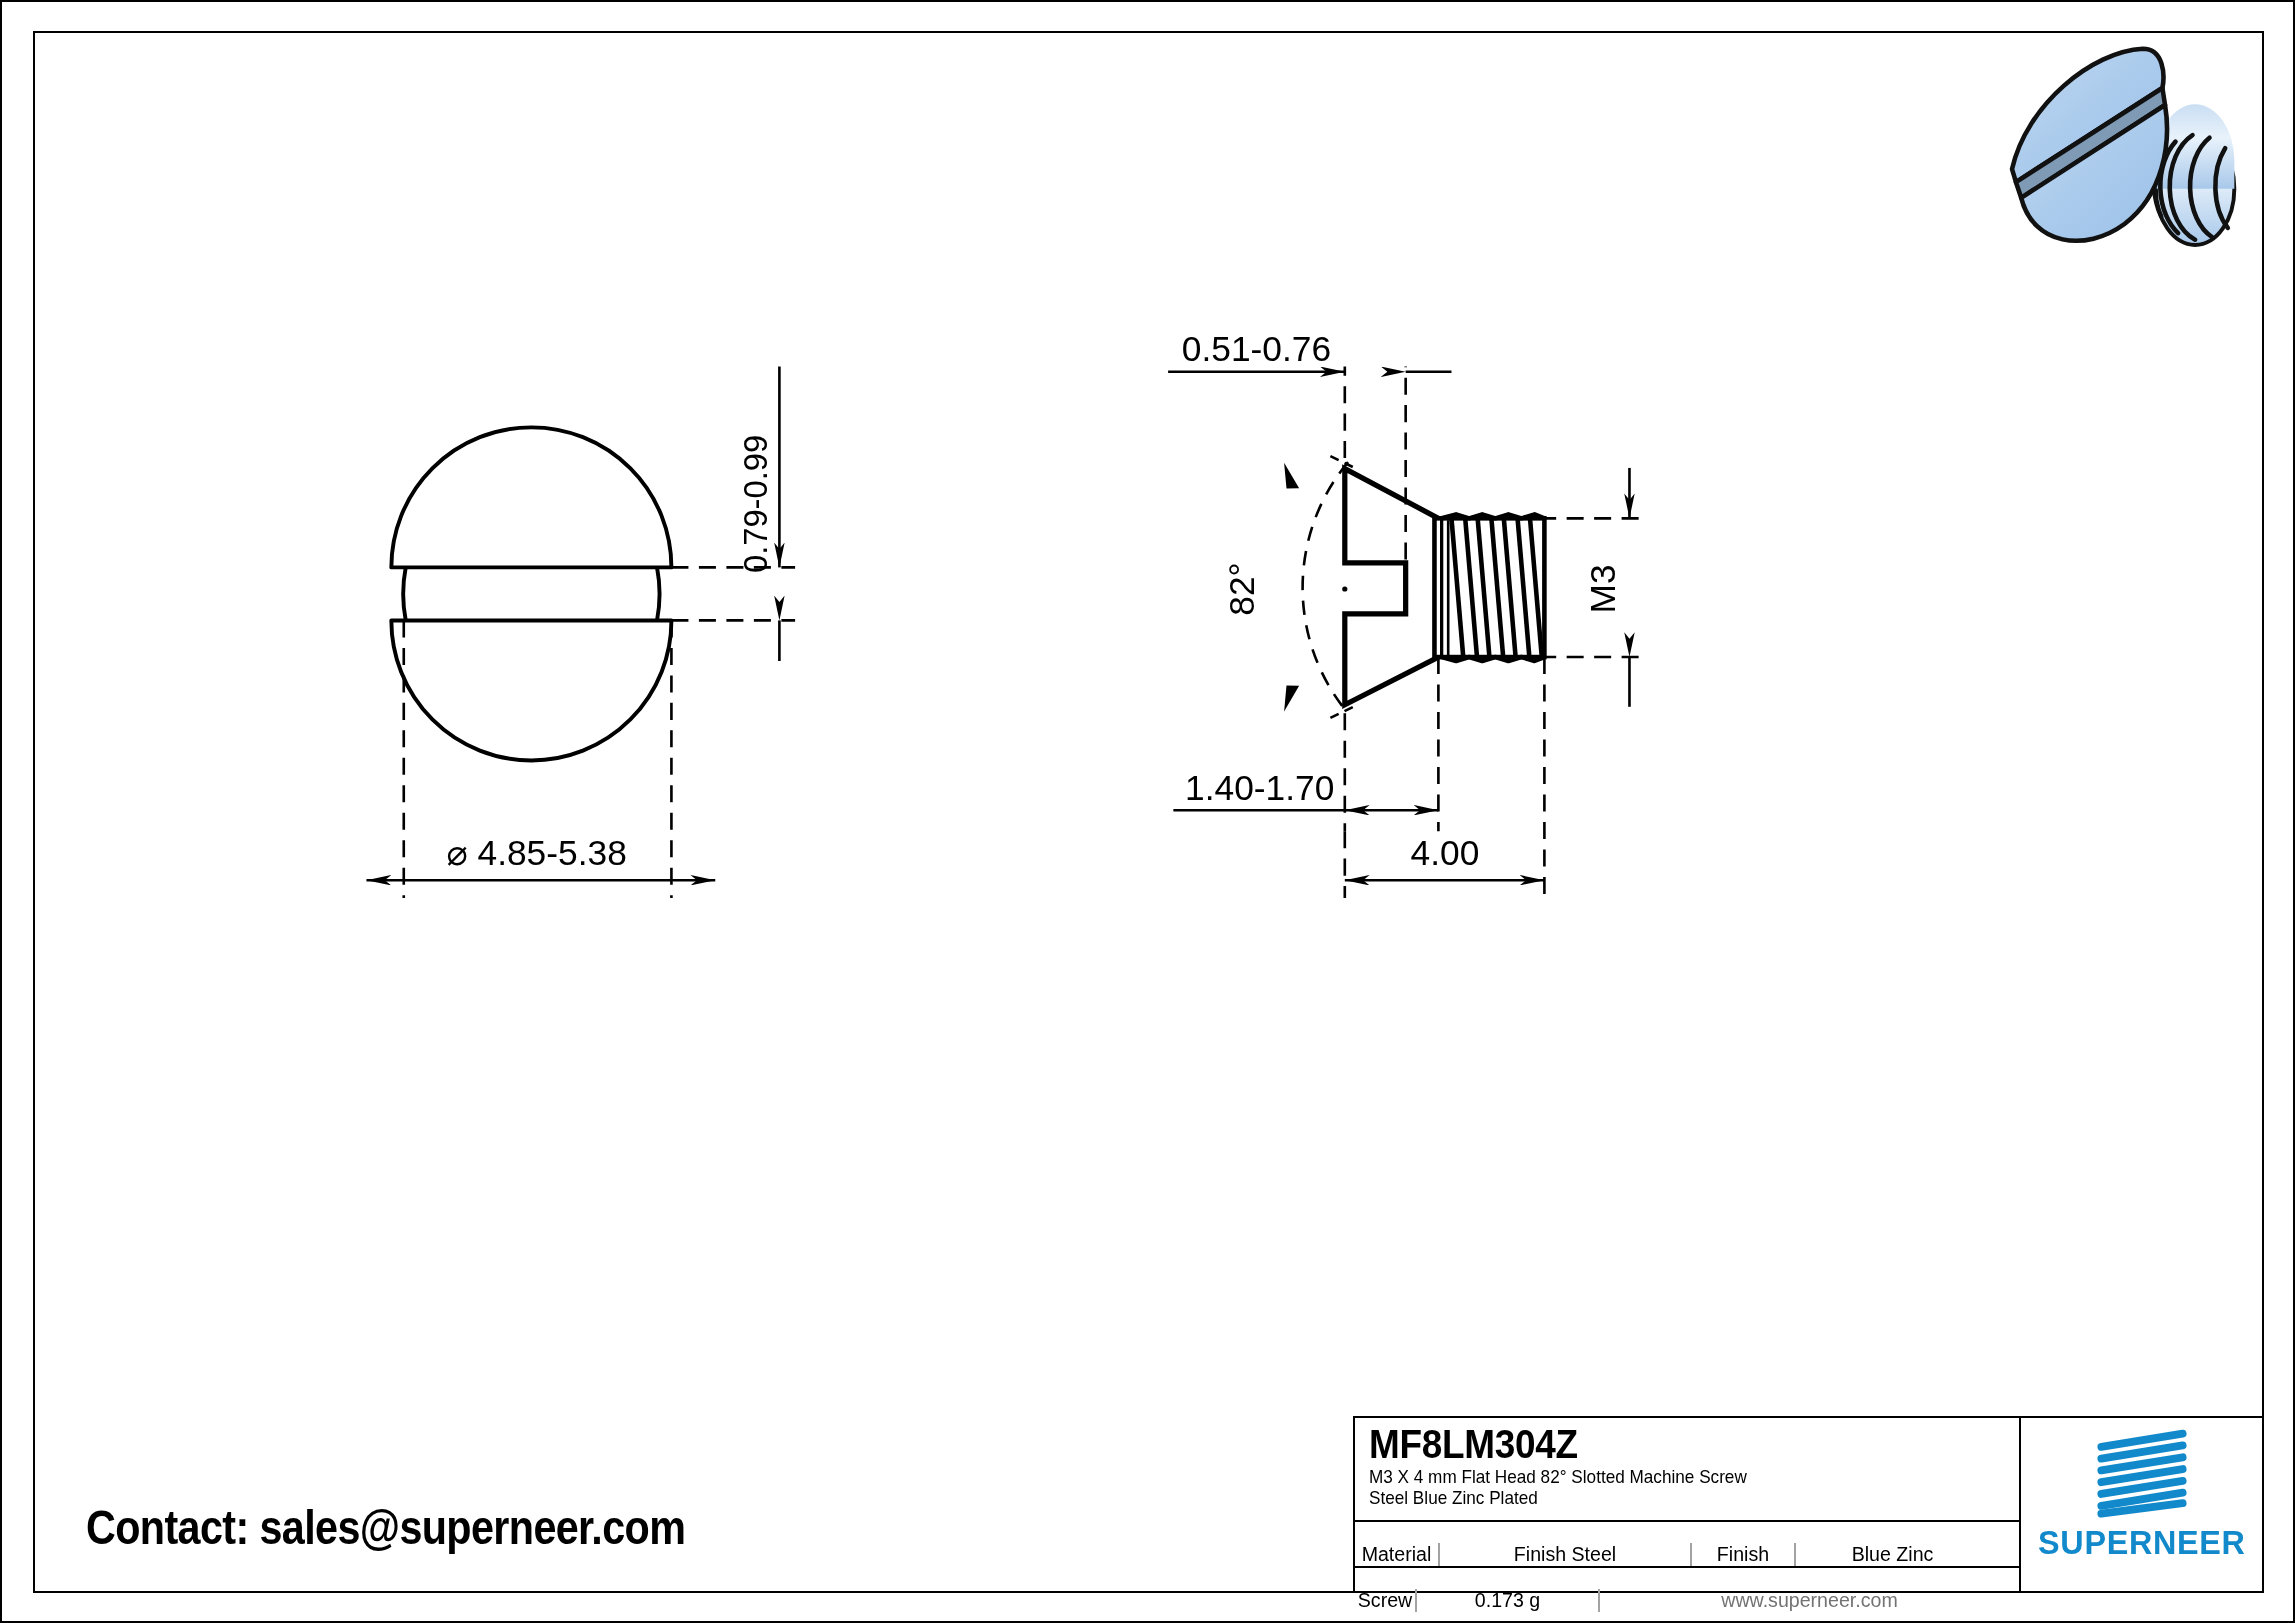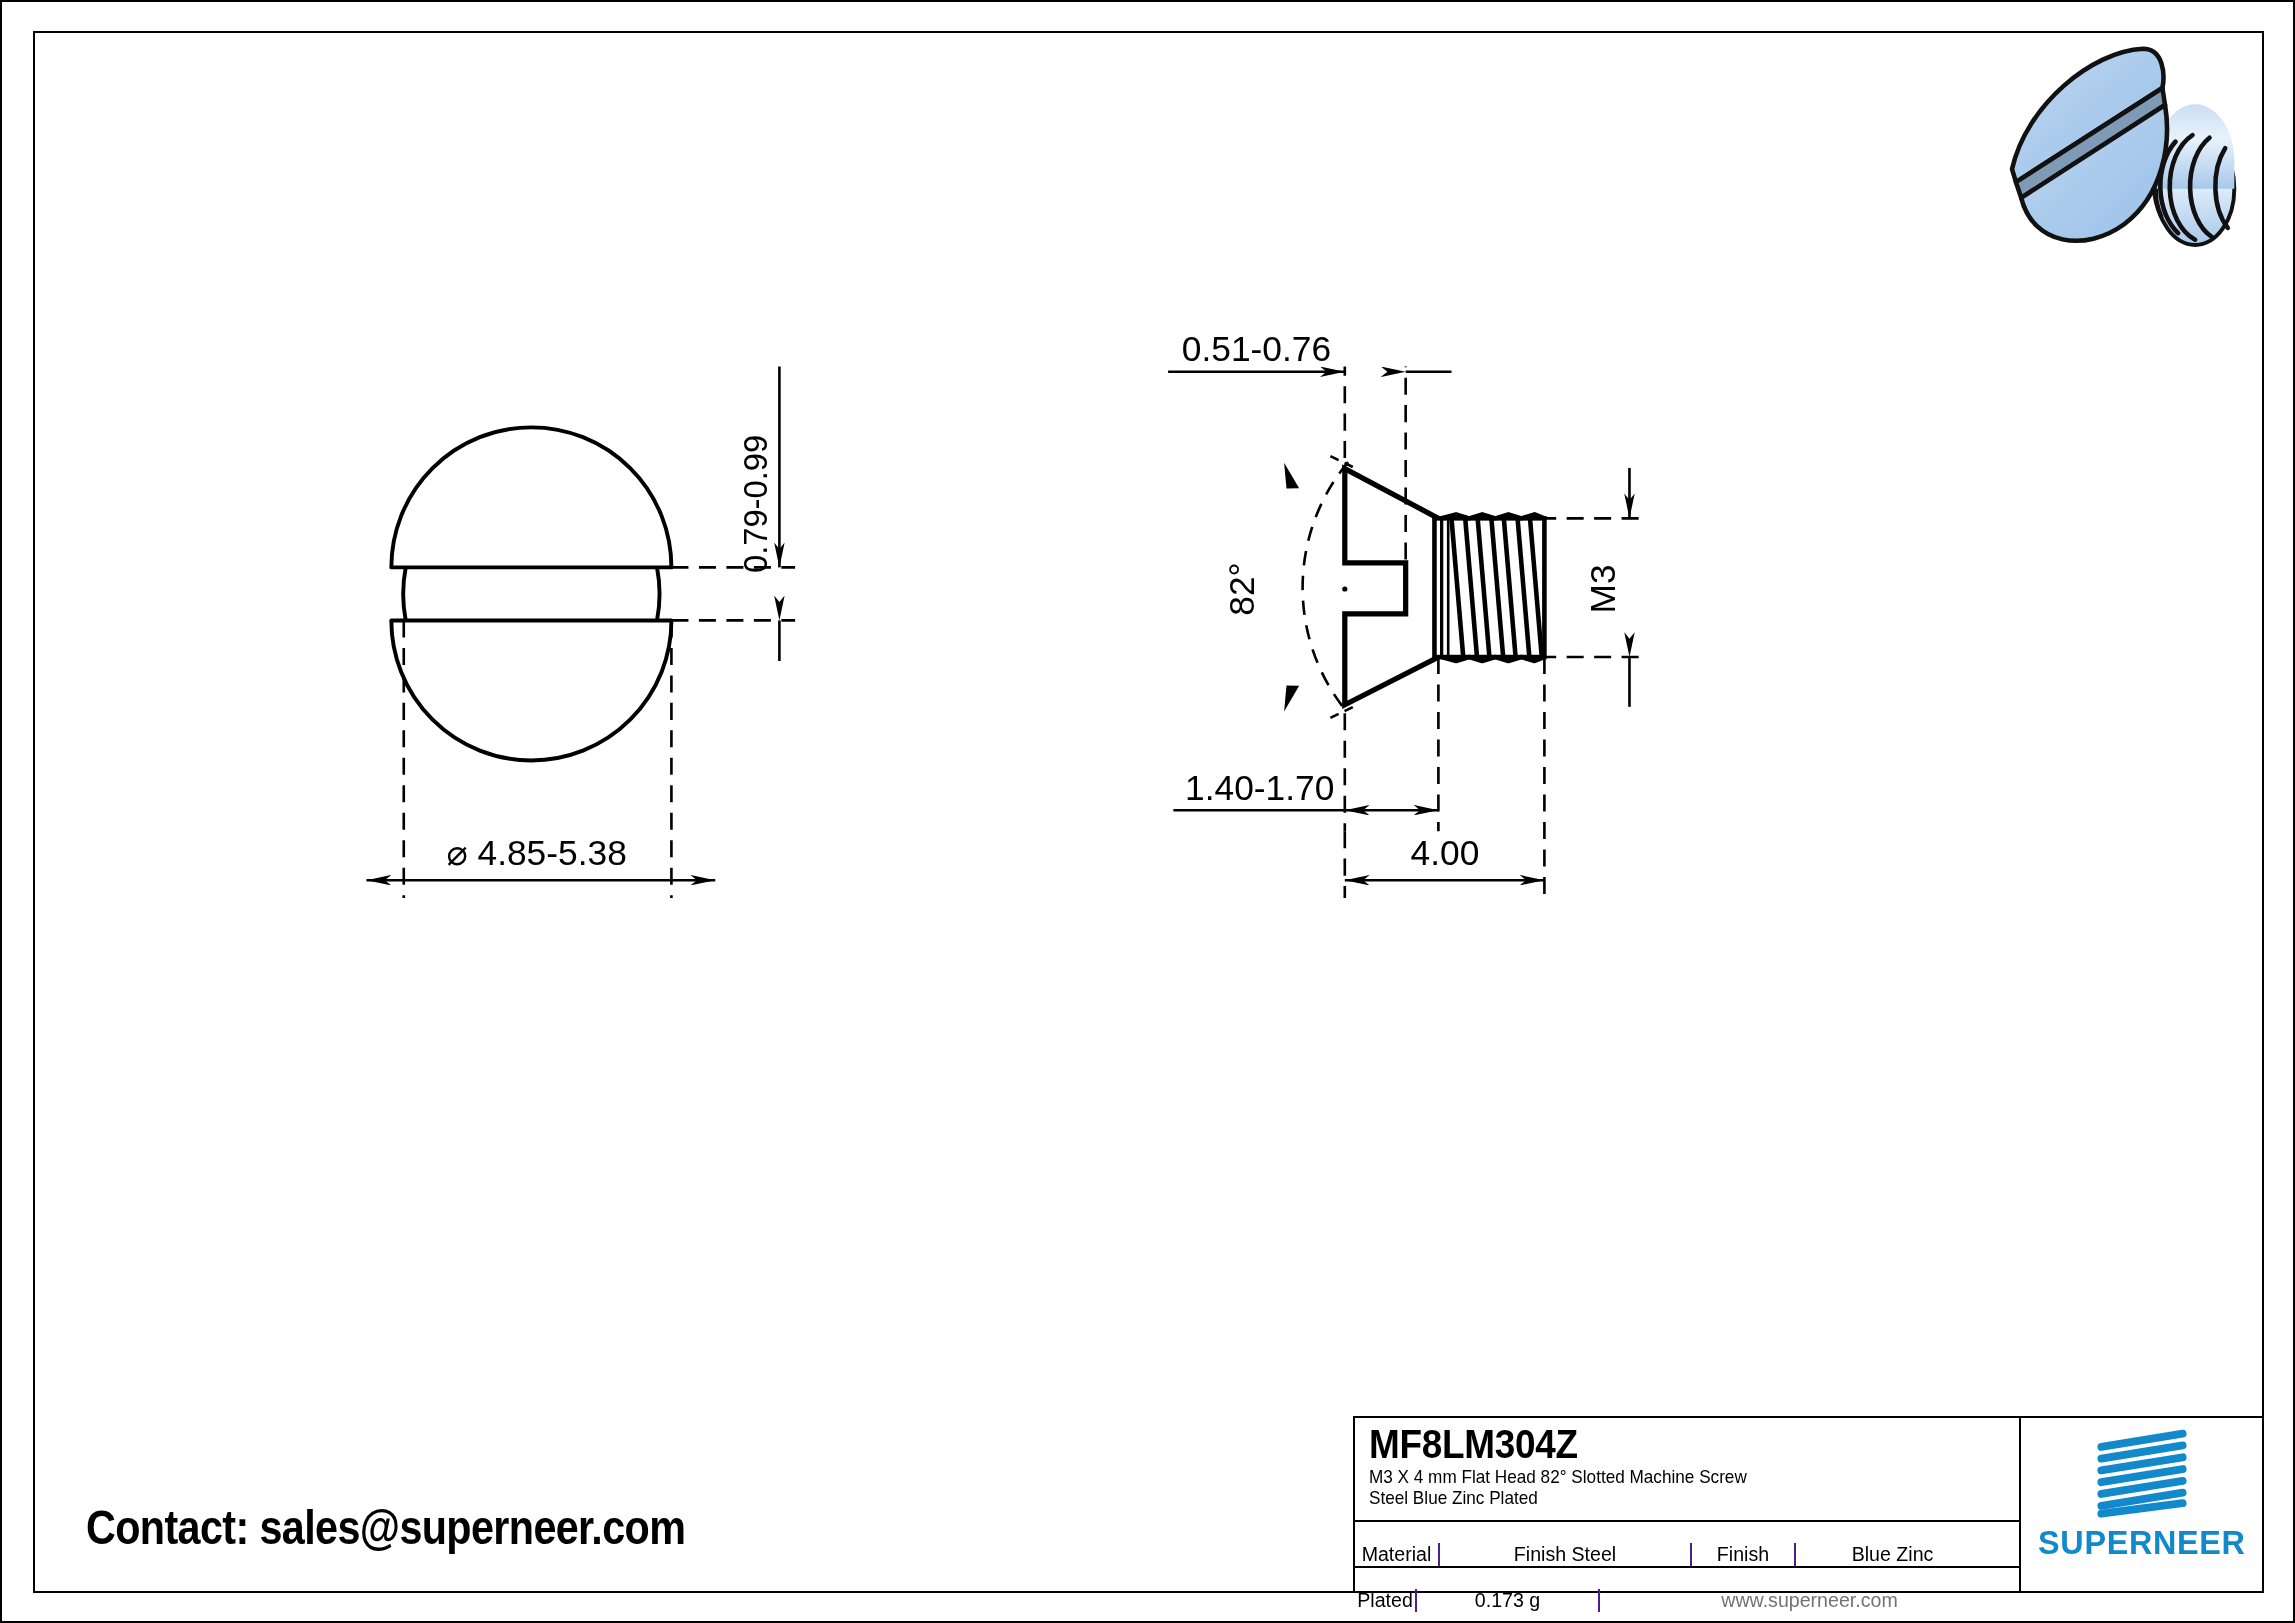--- a/index.html
+++ b/index.html
@@ -63,21 +63,21 @@
     transform:scaleX(0.97);transform-origin:left center;
   }
   .tb-row{
     display:flex;flex:1 1 0;box-sizing:border-box;
   }
   .tb-row.row1{border-bottom:2px solid #000;}
   .tb-cell{
     display:flex;align-items:center;justify-content:center;
     box-sizing:border-box;font-size:19.6px;white-space:nowrap;
   }
-  .cell-div{border-right:2px solid #4c1d95;}
+  .cell-div{border-right:2px solid #a3a3a3;}
   .c-label{width:85px;}
   .c-value{width:252px;}
   .c-finish{width:104px;}
   .c-finval{width:184px;padding-left:9px;}
   .c-web{width:579px;color:#737373;}
 
   .tb-right{
     width:242px;position:relative;display:flex;
     flex-direction:column;align-items:center;justify-content:flex-start;
   }
@@ -245,21 +245,21 @@
     </div>
 
     <div class="tb-row row1">
       <div class="tb-cell cell-div c-label">Material</div>
       <div class="tb-cell cell-div c-value">Finish Steel</div>
       <div class="tb-cell cell-div c-finish">Finish</div>
       <div class="tb-cell c-finval">Blue Zinc</div>
     </div>
 
     <div class="tb-row row2">
-      <div class="tb-cell cell-div c-label">Plated</div>
+      <div class="tb-cell cell-div c-label">Screw</div>
       <div class="tb-cell cell-div c-value">0.173 g</div>
       <div class="tb-cell c-web">www.superneer.com</div>
     </div>
   </div>
 
   <div class="tb-right">
     <svg id="logo-mark" width="118" height="92" viewBox="0 0 180 140" xmlns="http://www.w3.org/2000/svg">
       <g stroke="#1289CA" stroke-width="12" stroke-linecap="round">
         <line x1="28" y1="30" x2="152" y2="10"></line>
         <line x1="28" y1="48" x2="152" y2="28"></line>

